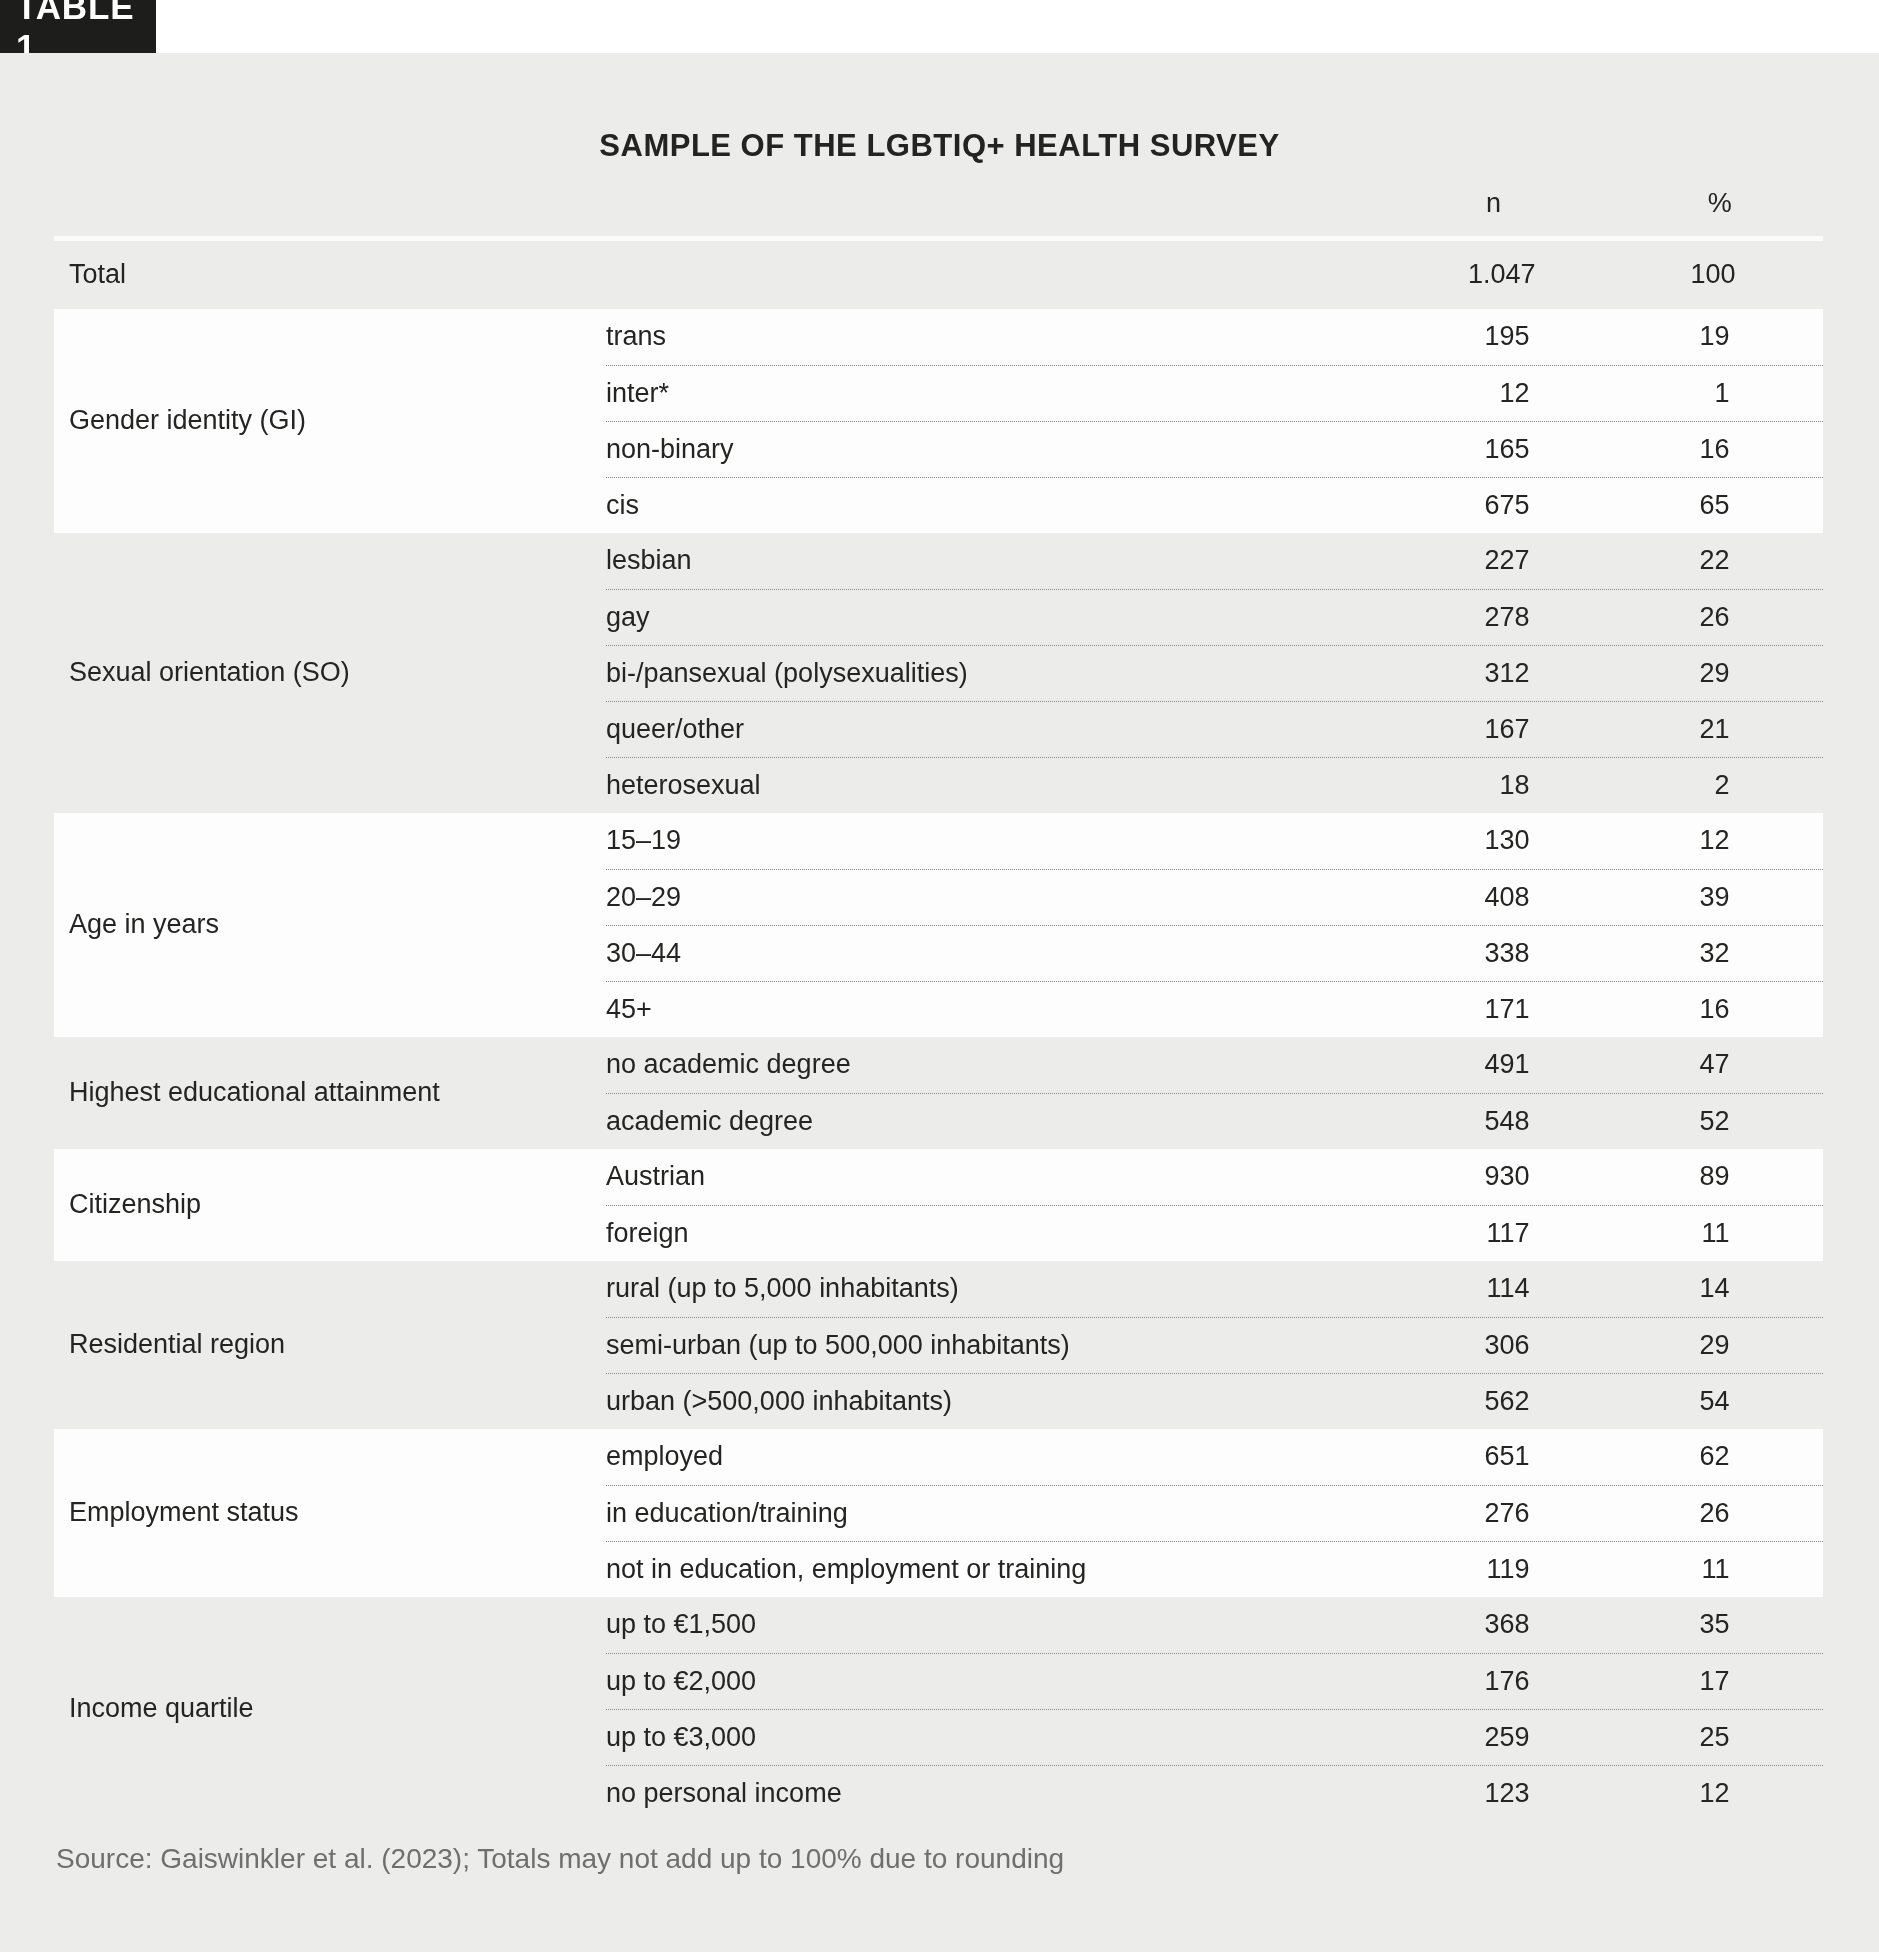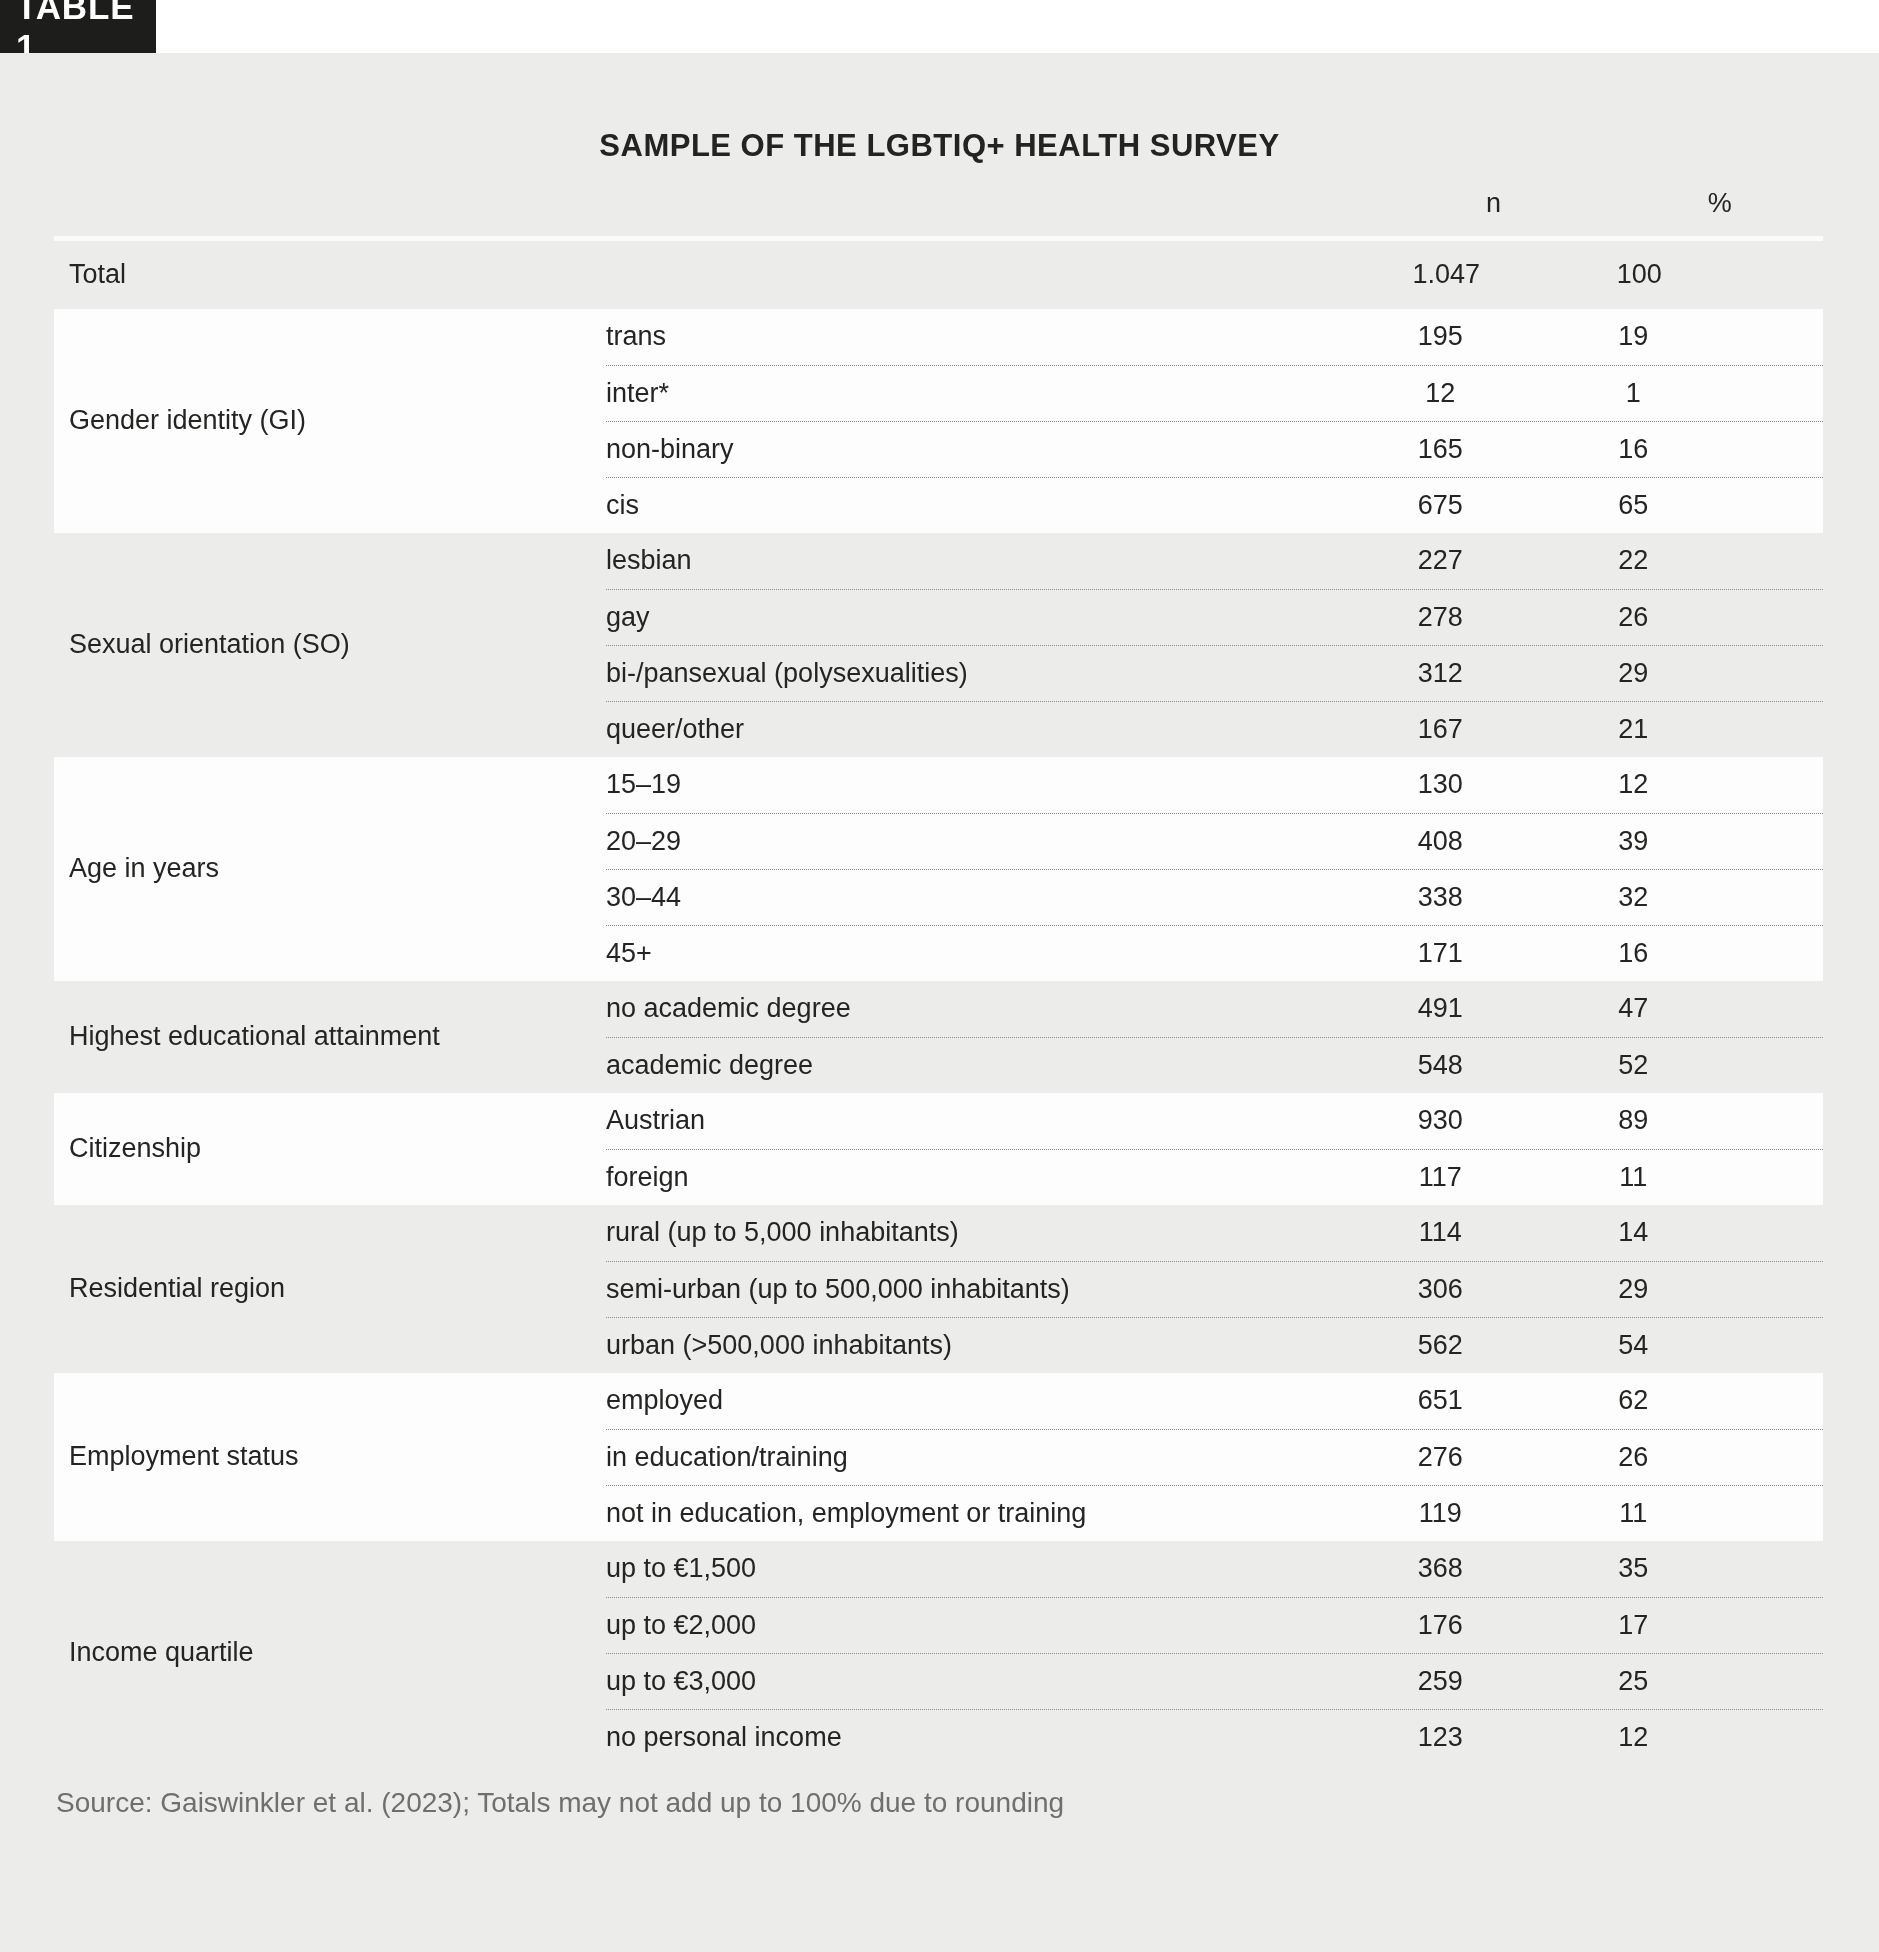--- a/index.html
+++ b/index.html
@@ -72,21 +72,21 @@
   }
   .total-row {
     display: grid;
     grid-template-columns: 552px 1fr 186px 200px;
     height: 68px;
     align-items: center;
     padding-right: 80px;
     box-sizing: border-box;
   }
   .cat-cell { padding-left: 15px; }
-  .num-cell { text-align: center; padding-right: 7.5px; }
+  .num-cell { text-align: right; padding-right: 7.5px; }
   .group {
     display: grid;
     grid-template-columns: 552px 1fr;
   }
   .group.shade-white { background: #fdfdfd; }
   .group.shade-gray  { background: transparent; }
   .group-label {
     align-self: center;
     padding-left: 15px;
   }
@@ -181,20 +181,25 @@
           <div class="row">
             <div>bi-/pansexual (polysexualities)</div>
             <div class="num-cell">312</div>
             <div class="num-cell">29</div>
           </div>
           <div class="row">
             <div>queer/other</div>
             <div class="num-cell">167</div>
             <div class="num-cell">21</div>
           </div>
+          <div class="row">
+            <div>heterosexual</div>
+            <div class="num-cell">18</div>
+            <div class="num-cell">2</div>
+          </div>
         </div>
       </div>
 
       <div class="group shade-white">
         <div class="group-label">Age in years</div>
         <div class="group-rows">
           <div class="row">
             <div>15–19</div>
             <div class="num-cell">130</div>
             <div class="num-cell">12</div>

